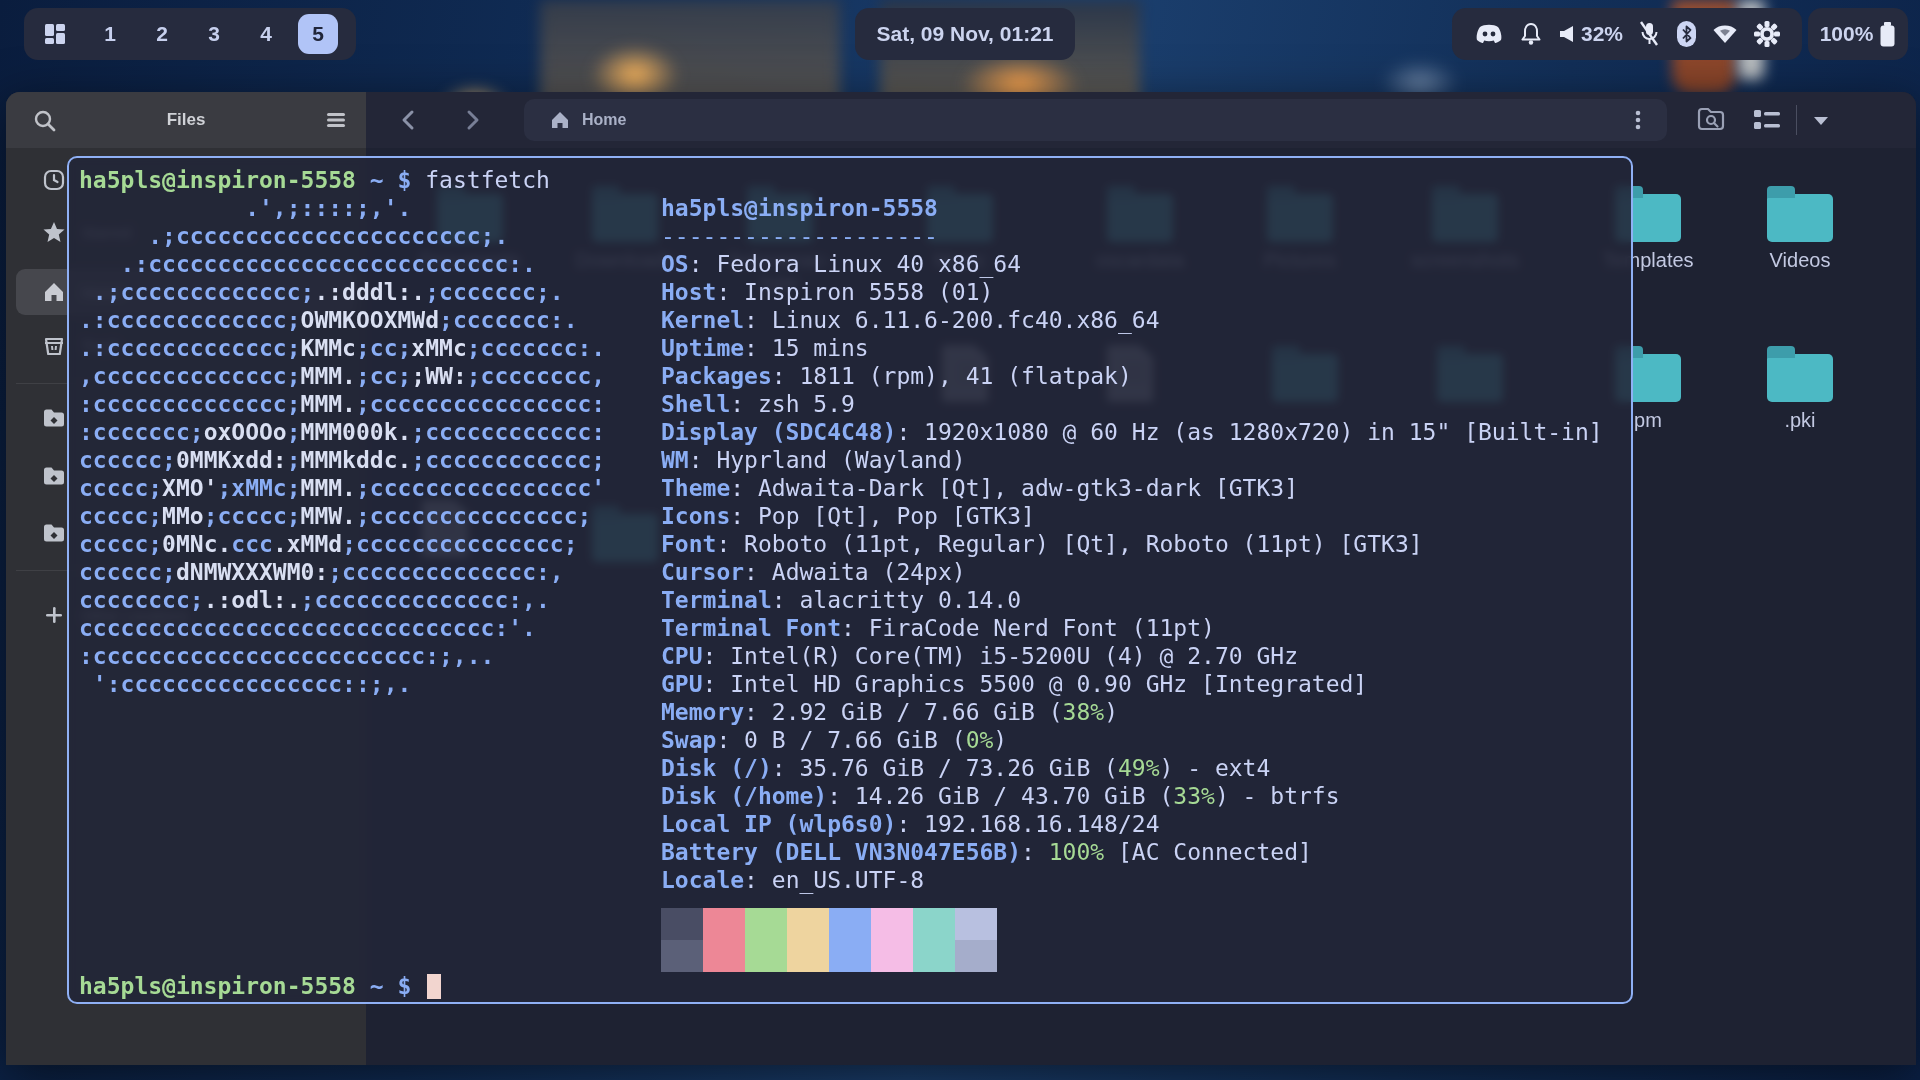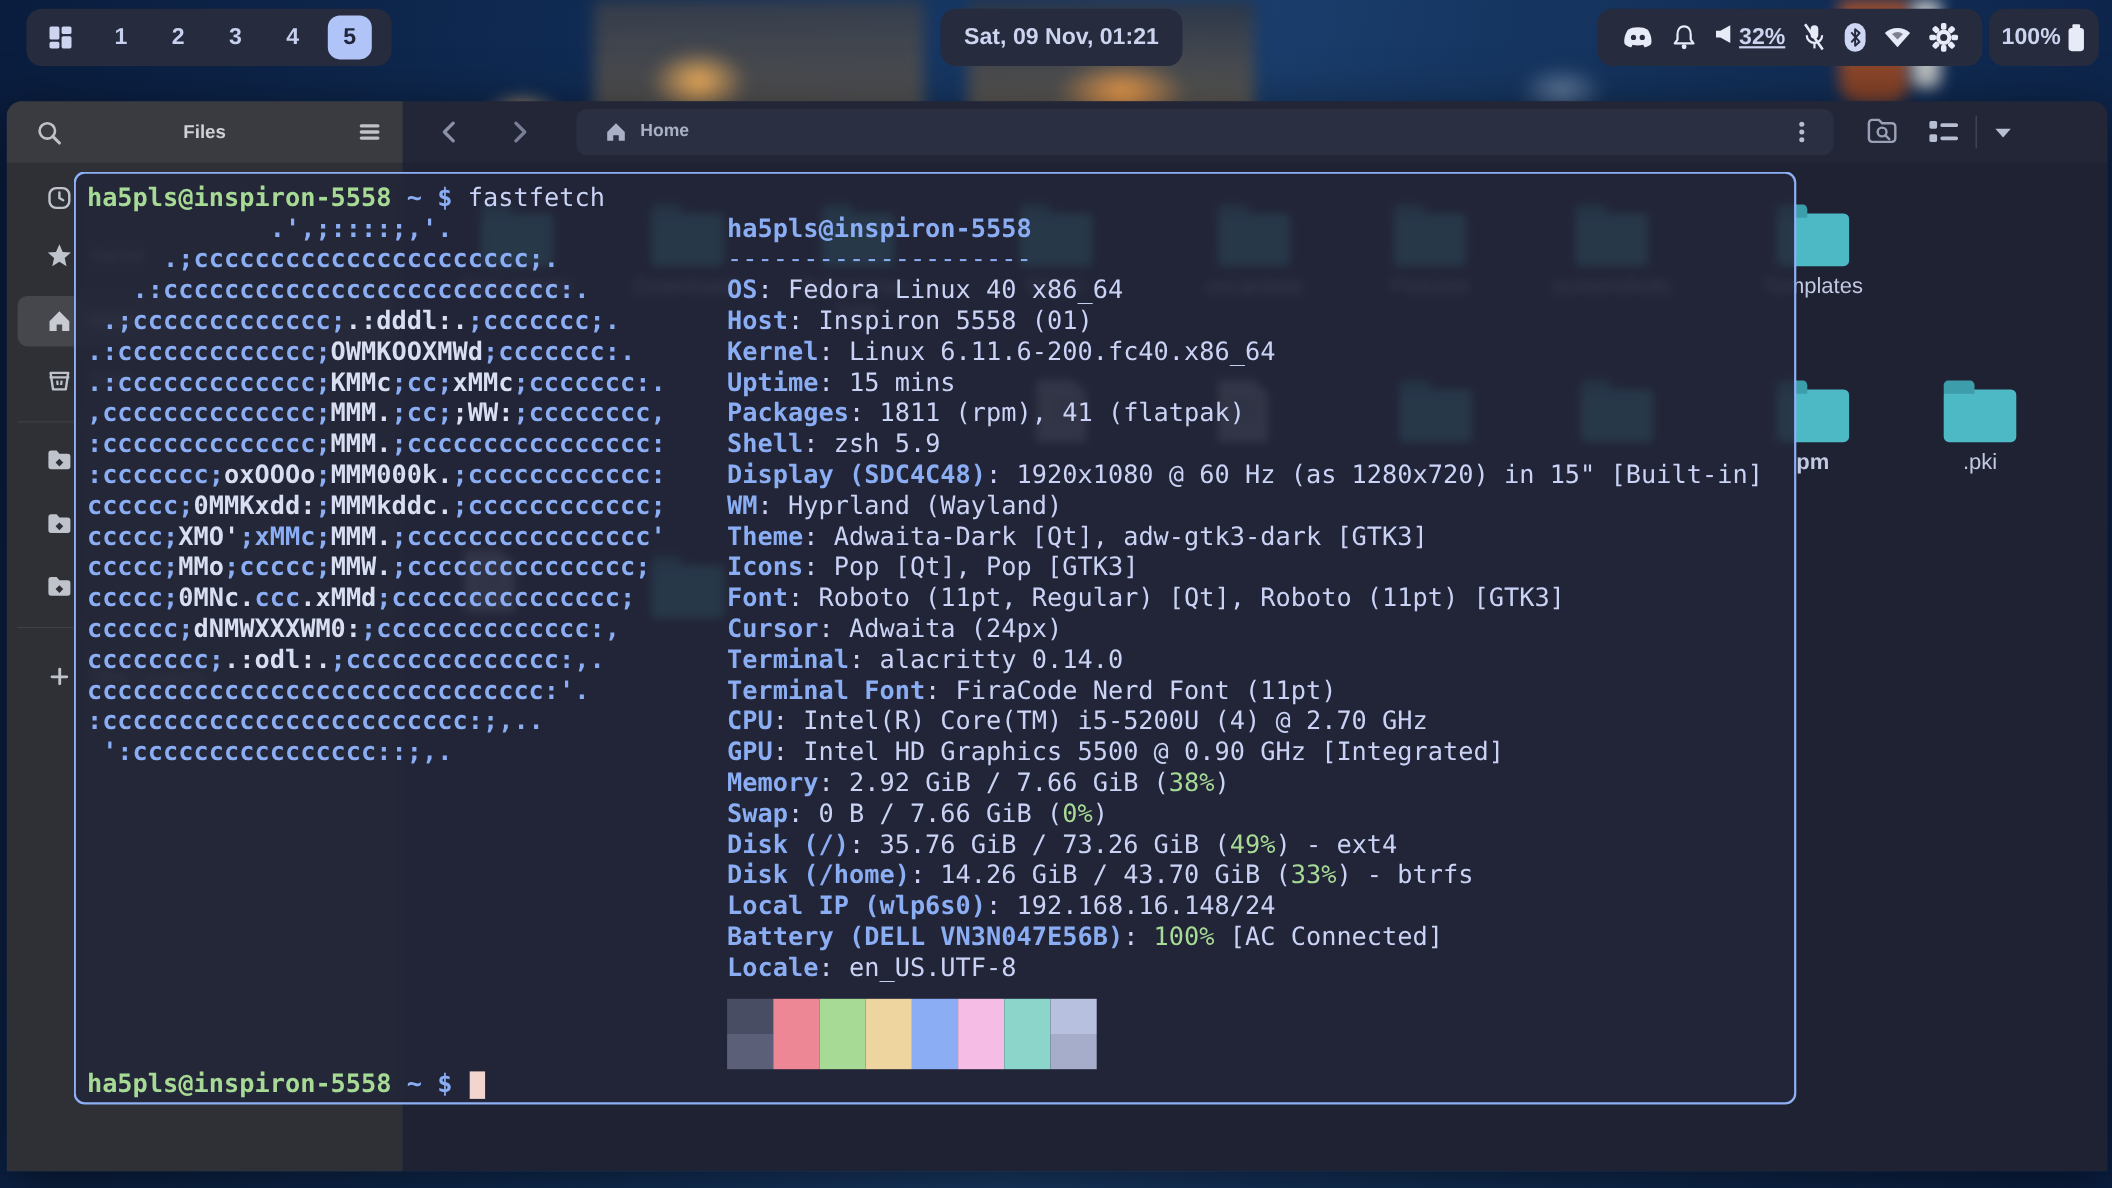--- a/index.html
+++ b/index.html
@@ -24,21 +24,21 @@
   .pill { position:absolute; top:8px; height:52px; background:#262b3e; border-radius:14px;
           display:flex; align-items:center; color:#ccd4ef; font-size:21px; font-weight:600; }
   #ws-pill { left:24px; padding:0 18px; gap:14px; }
   #ws-pill .launcher { width:26px; height:26px; margin-right:8px; }
   .ws { width:40px; height:40px; display:flex; align-items:center; justify-content:center;
         border-radius:11px; color:#c7d0ee; }
   .ws.active { background:#b1c4f7; color:#20253a; }
   #clock-pill { left:855px; width:220px; justify-content:center; font-weight:600; }
   #tray-pill { left:1452px; width:350px; padding:0 22px; justify-content:space-between; }
   #battery-pill { left:1808px; width:100px; padding:0 14px; justify-content:center; gap:6px; }
-  .tray-ic { display:flex; align-items:flex-start;text-decoration:underline; }
+  .tray-ic { display:flex; align-items:center; }
   .tray-ic svg { display:block; }
 
   
   #files-window { position:absolute; left:6px; top:92px; width:1910px; height:973px; z-index:1;
     border-radius:14px 14px 0 0; overflow:hidden; box-shadow:0 12px 50px rgba(0,0,0,.55); }
   #fm-sidebar { position:absolute; left:0; top:0; width:360px; height:100%; background:#2f3035; }
   #fm-sidebar-header { position:absolute; left:0; top:0; width:360px; height:56px; background:#3a3b41;
     display:flex; align-items:center; }
   #fm-sidebar-title { position:absolute; left:0; width:360px; text-align:center; color:#cfd1d6;
     font-size:17px; font-weight:700; }
@@ -360,37 +360,41 @@
         <div class="glabel">Pictures</div>
       </div>
       <div class="grid-item" style="left: 1397px; top: 185px;">
         <div class="gfolder"></div>
         <div class="glabel">screenshots</div>
       </div>
       <div class="grid-item" style="left: 1580px; top: 185px;">
         <div class="gfolder"></div>
         <div class="glabel">Templates</div>
       </div>
+      <div class="grid-item" style="left: 1732px; top: 185px;">
+        <div class="gfolder"></div>
+        <div class="glabel">Videos</div>
+      </div>
       <div class="grid-item" style="left: 897px; top: 345px;">
         <div class="gfile"></div>
         <div class="glabel"></div>
       </div>
       <div class="grid-item" style="left: 1062px; top: 345px;">
         <div class="gfile"></div>
         <div class="glabel"></div>
       </div>
       <div class="grid-item" style="left: 1237px; top: 345px;">
         <div class="gfolder"></div>
         <div class="glabel"></div>
       </div>
       <div class="grid-item" style="left: 1402px; top: 345px;">
         <div class="gfolder"></div>
         <div class="glabel"></div>
       </div>
-      <div class="grid-item" style="left: 1580px; top: 345px; font-weight: bold;">
+      <div class="grid-item" style="left: 1580px; top: 345px;">
         <div class="gfolder"></div>
         <div class="glabel">pm</div>
       </div>
       <div class="grid-item" style="left: 1732px; top: 345px;">
         <div class="gfolder"></div>
         <div class="glabel">.pki</div>
       </div>
       <div class="grid-item" style="left: 377px; top: 500px;">
         <div class="gfile"></div>
         <div class="glabel"></div>

